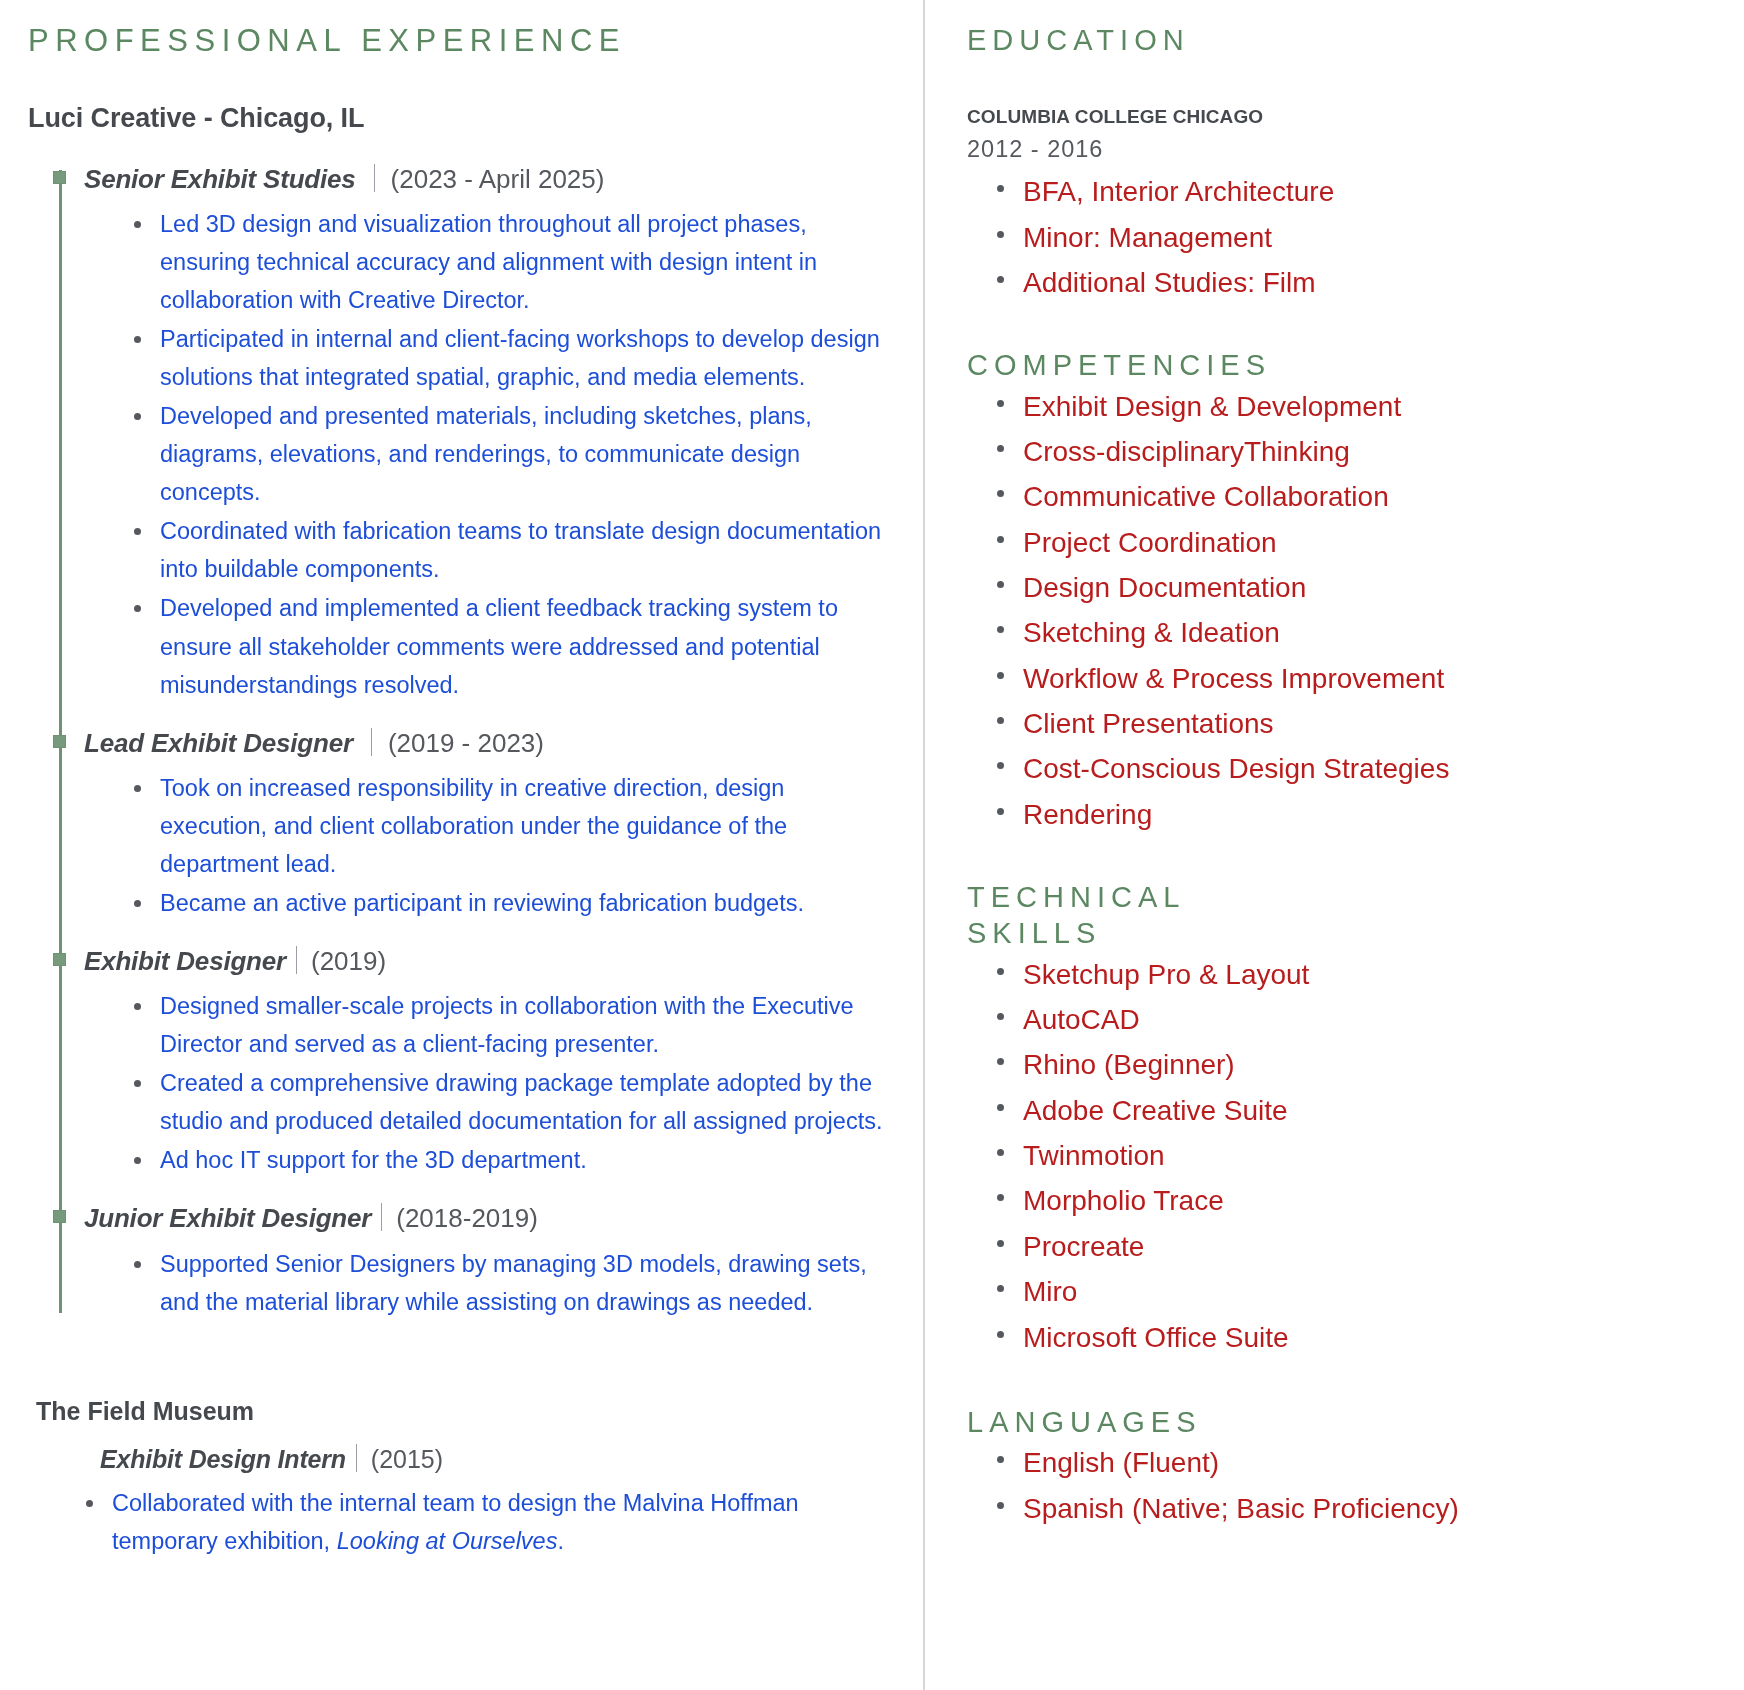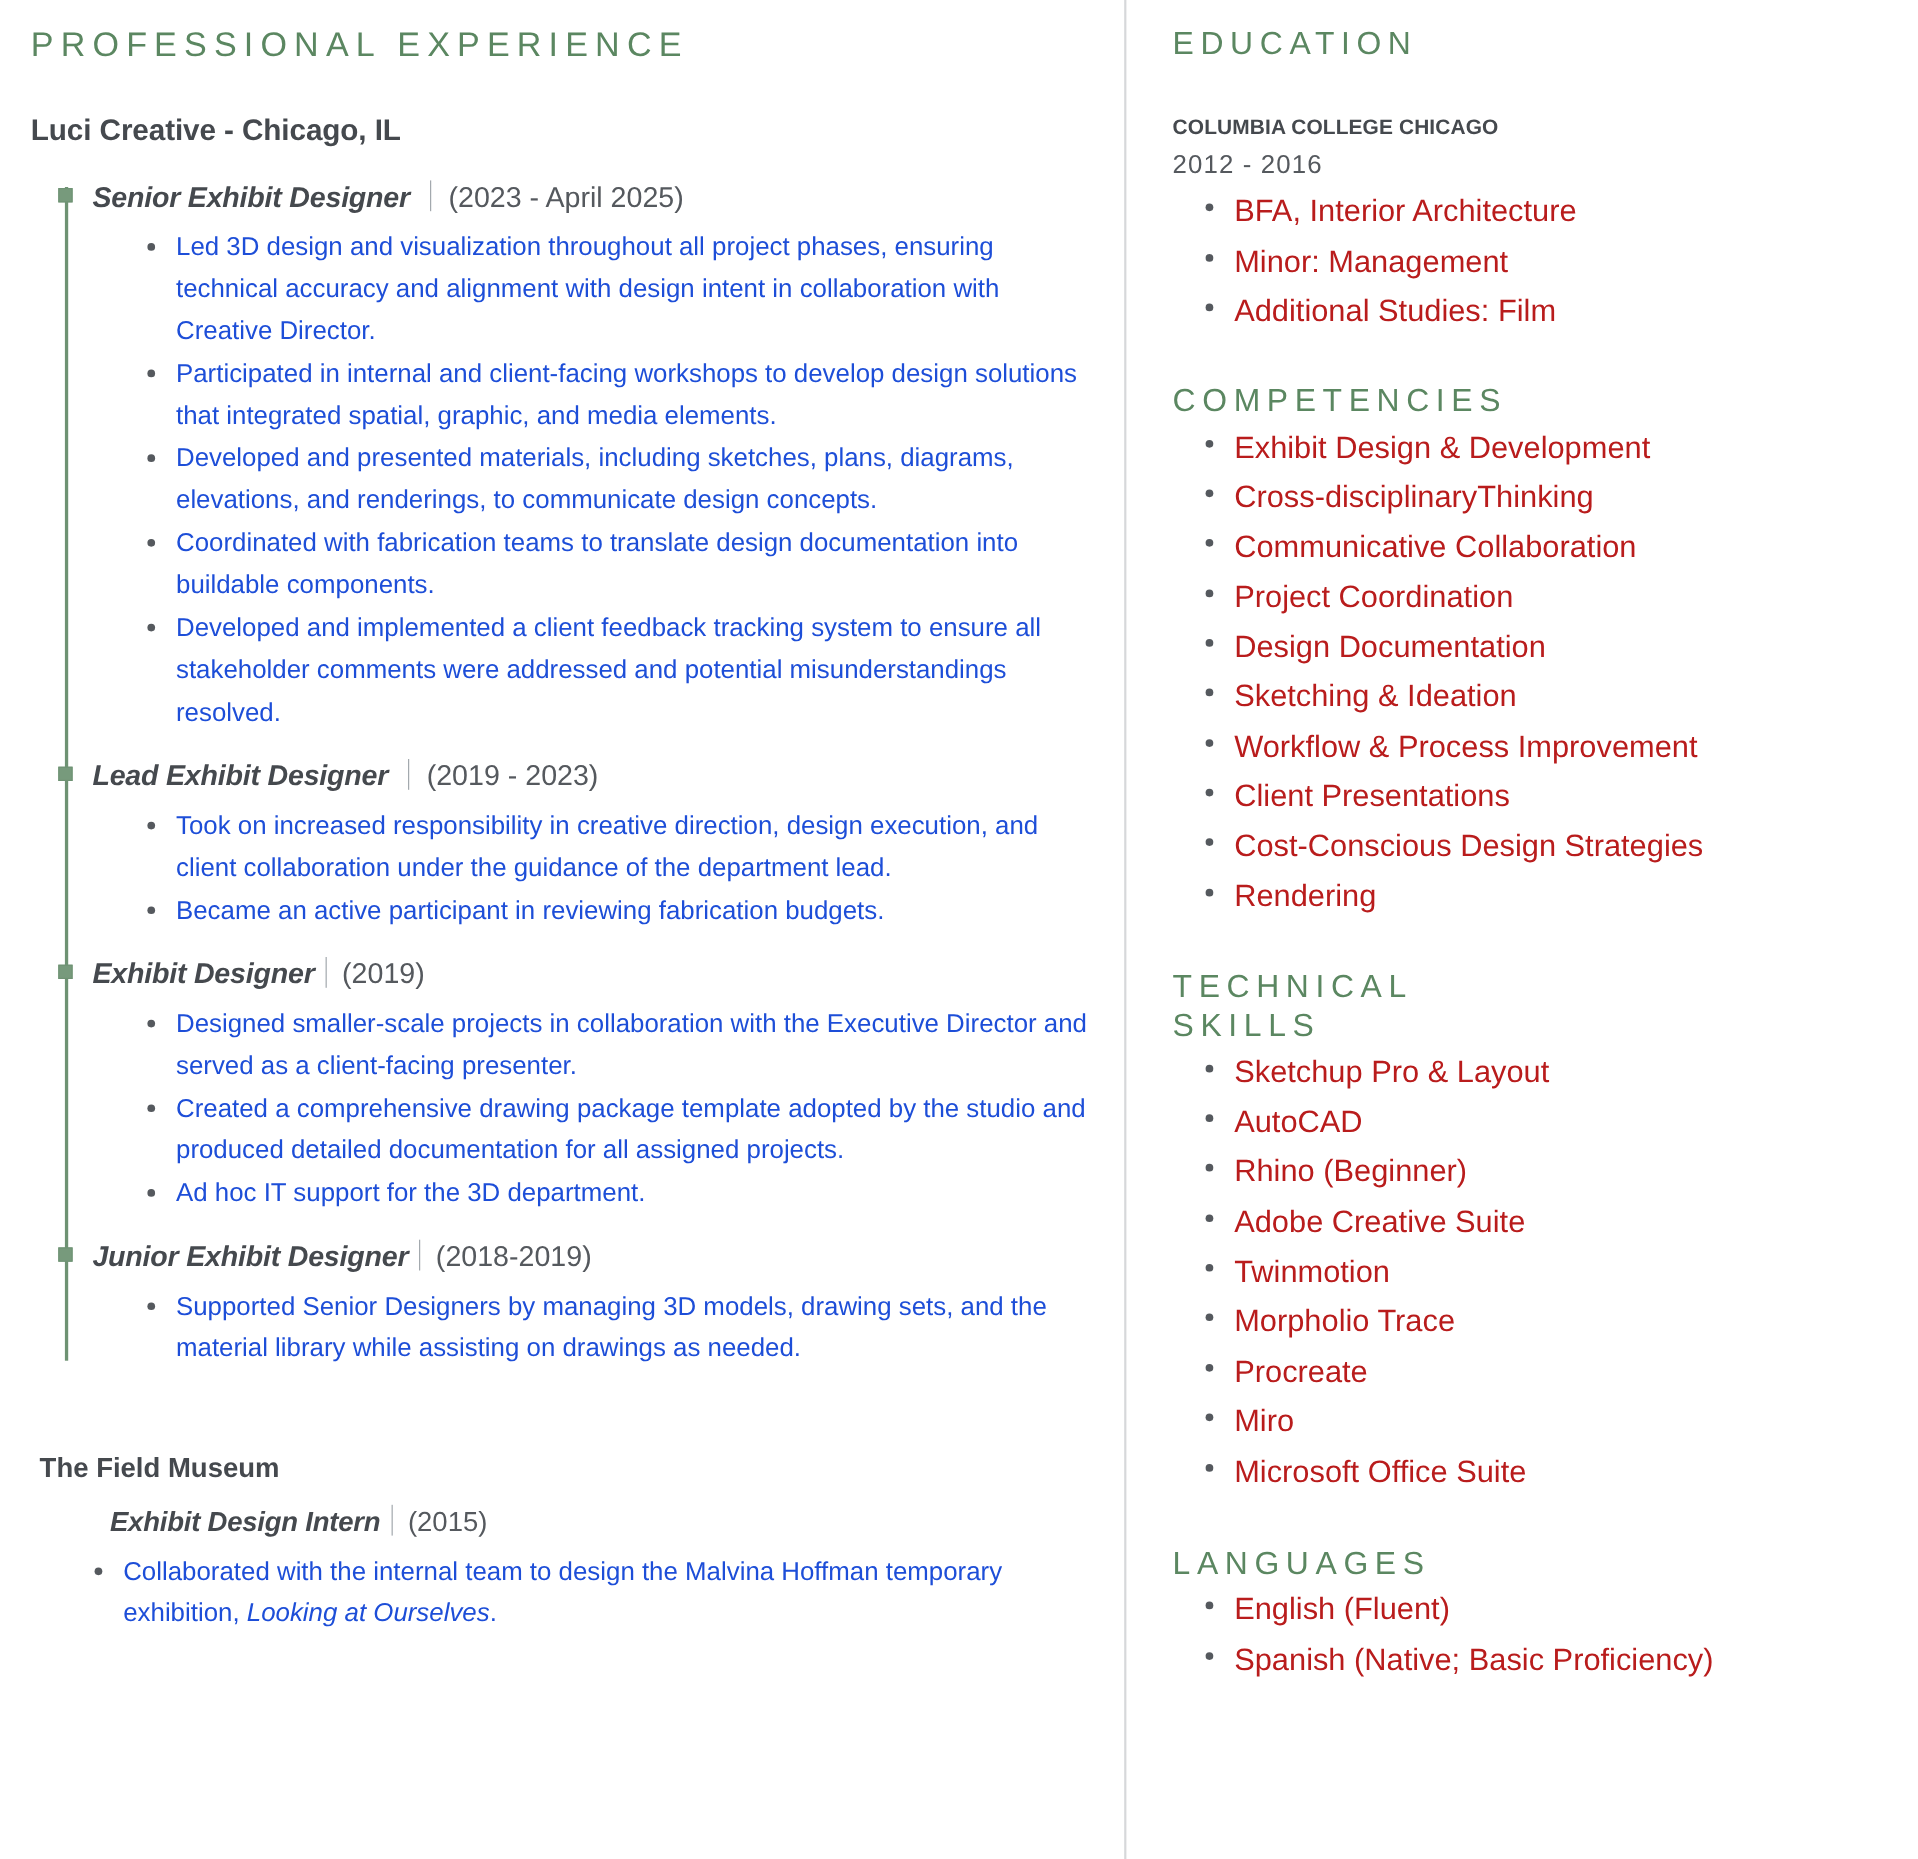--- a/index.html
+++ b/index.html
@@ -17,21 +17,21 @@
 
   .page {
     display: flex;
     width: 1744px;
     height: 1690px;
     box-sizing: border-box;
   }
 
   
   .col-left {
-    width: 1022px;
+    width: 923px;
     box-sizing: border-box;
     padding: 22px 30px 0 28px;
     position: relative;
   }
 
   .section-title {
     color: #5b8761;
     font-size: 31px;
     font-weight: 400;
     letter-spacing: 6.5px;
@@ -222,21 +222,21 @@
     <h1 class="section-title">PROFESSIONAL EXPERIENCE</h1>
 
     <div class="employer">Luci Creative - Chicago, IL</div>
 
     <div class="timeline">
       <div class="timeline-line"></div>
 
       <div class="role">
         <span class="role-marker"></span>
         <div class="role-head">
-          <span class="role-title">Senior Exhibit Designer</span>
+          <span class="role-title">Senior Exhibit Studies</span>
           <span class="role-sep"></span>
           <span class="role-dates">(2023 - April 2025)</span>
         </div>
       </div>
       <ul class="bullets">
         <li>Led 3D design and visualization throughout all project phases, ensuring technical accuracy and alignment with design intent in collaboration with Creative Director.</li>
         <li>Participated in internal and client-facing workshops to develop design solutions that integrated spatial, graphic, and media elements.</li>
         <li>Developed and presented materials, including sketches, plans, diagrams, elevations, and renderings, to communicate design concepts.</li>
         <li>Coordinated with fabrication teams to translate design documentation into buildable components.</li>
         <li>Developed and implemented a client feedback tracking system to ensure all stakeholder comments were addressed and potential misunderstandings resolved.</li>

